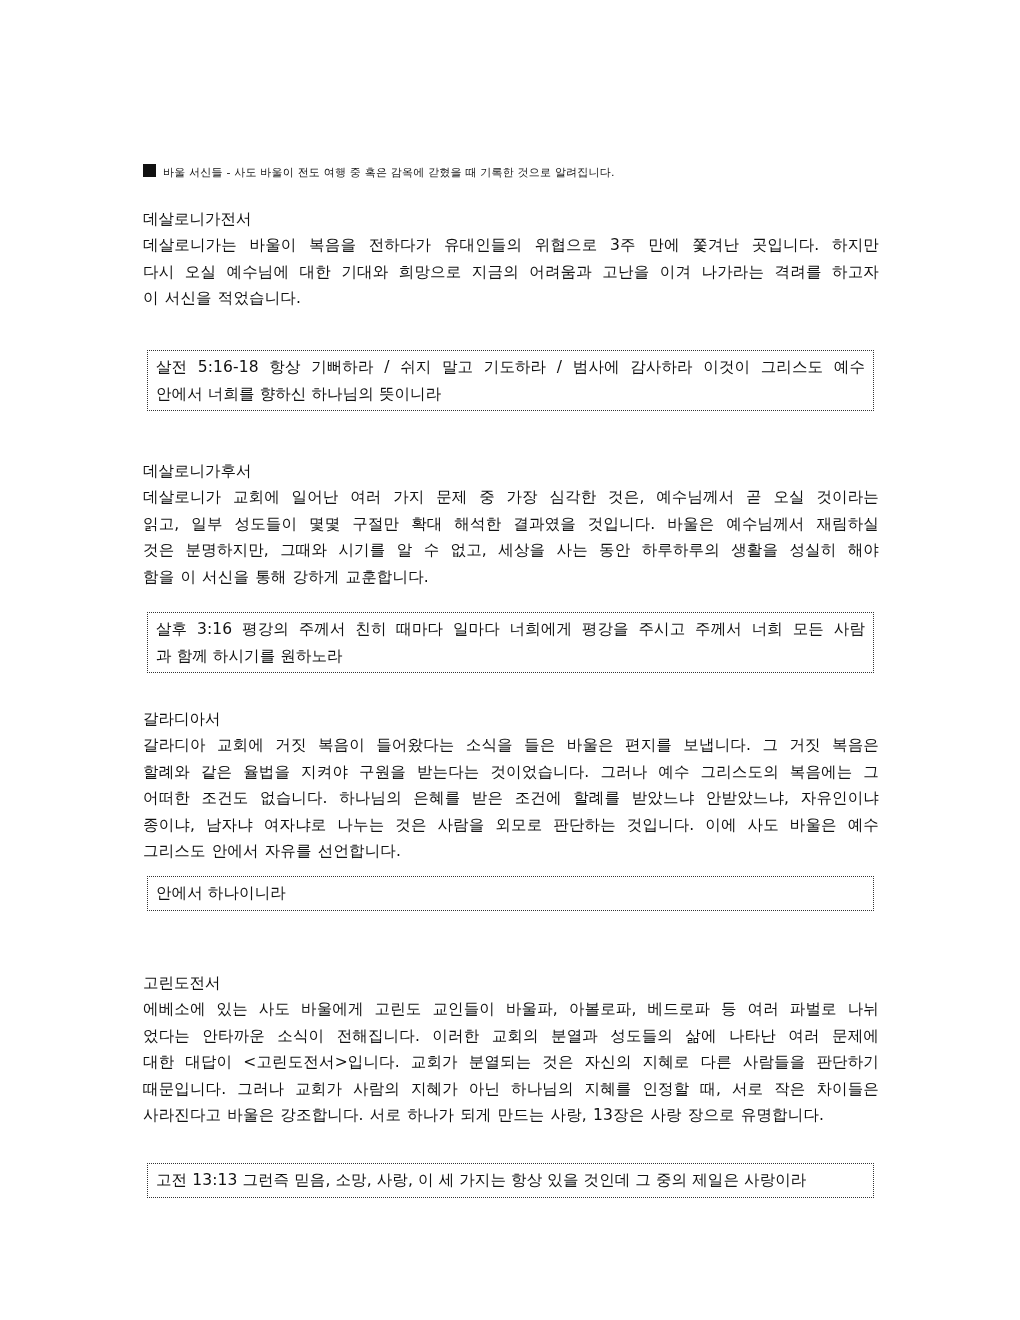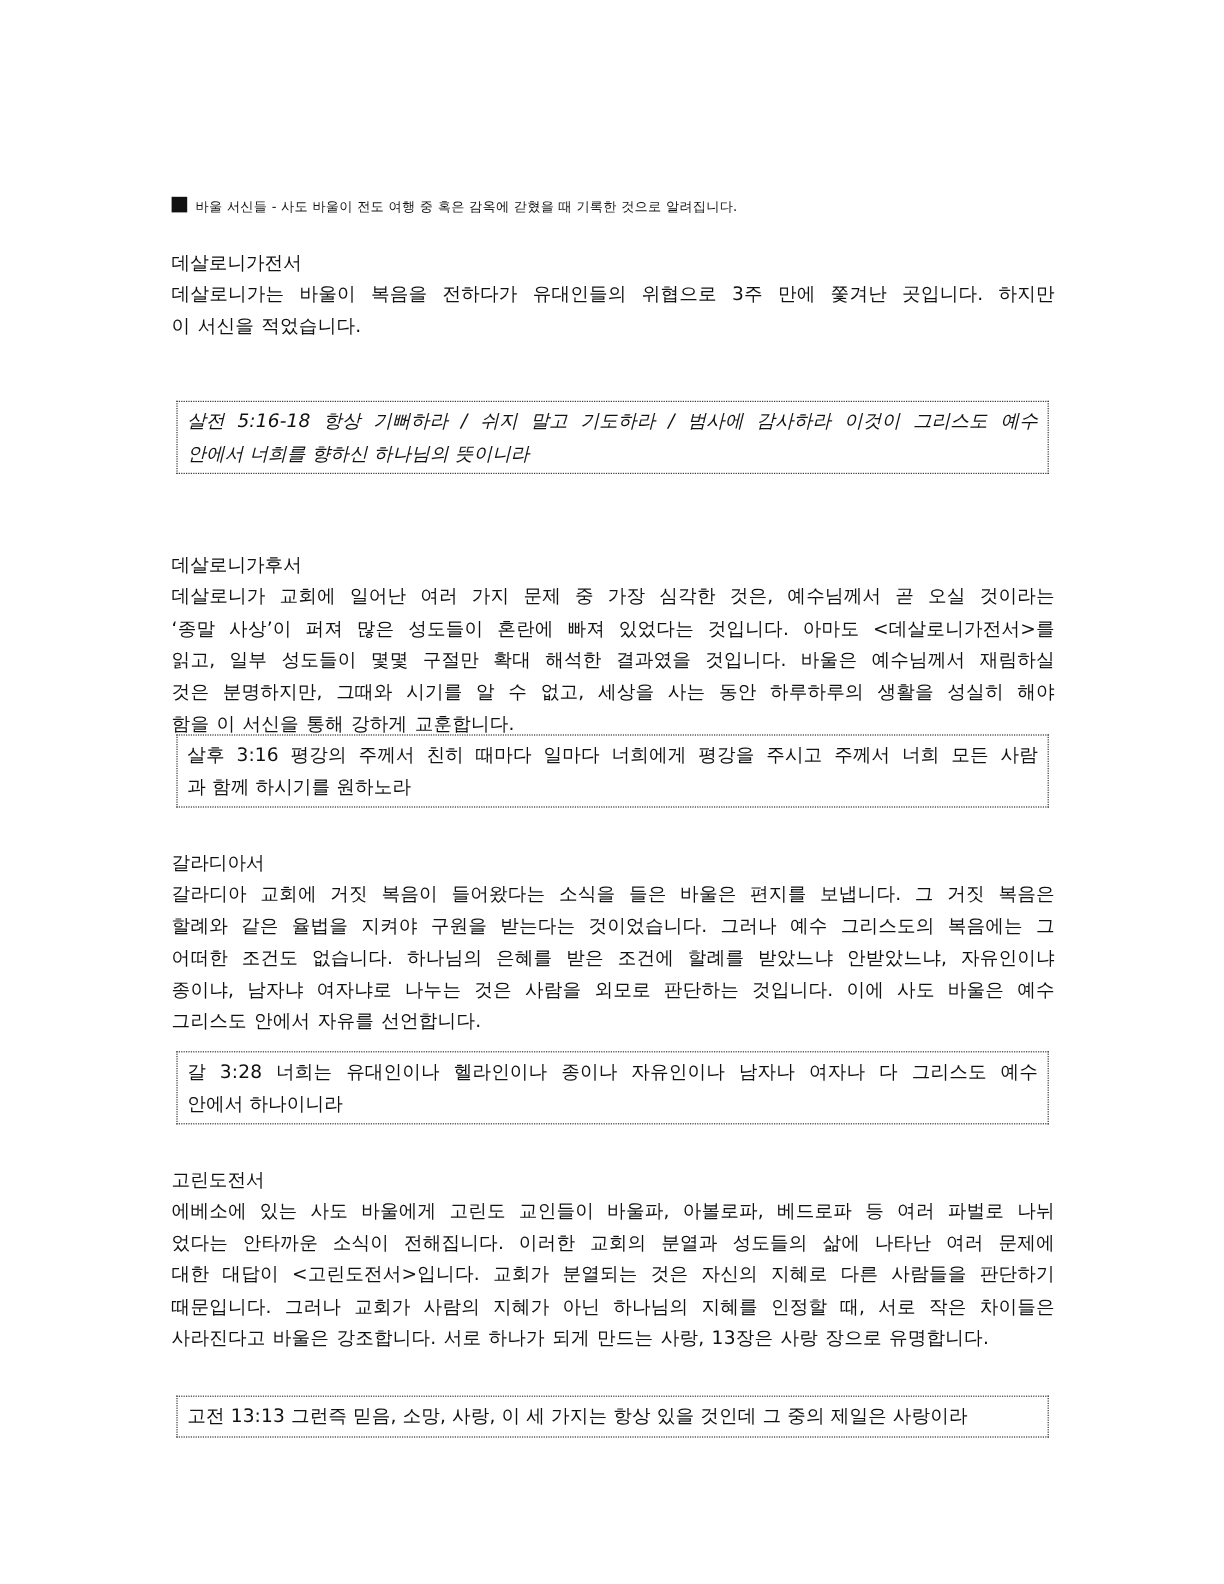--- a/index.html
+++ b/index.html
@@ -30,33 +30,33 @@
 <div class="page">
 
   <div class="intro" style="position:absolute; left:0; top:0;">
     <span class="sq"></span><span>바울 서신들 - 사도 바울이 전도 여행 중 혹은 감옥에 갇혔을 때 기록한 것으로 알려집니다.</span>
   </div>
 
   <div class="section" style="top:46px;">
     <h3 class="heading">데살로니가전서</h3>
     <div class="para">
       <span class="line">데살로니가는 바울이 복음을 전하다가 유대인들의 위협으로 3주 만에 쫓겨난 곳입니다. 하지만</span>
+      <span class="line">다시 오실 예수님에 대한 기대와 희망으로 지금의 어려움과 고난을 이겨 나가라는 격려를 하고자</span>
       <span class="line last">이 서신을 적었습니다.</span>
     </div>
   </div>
-  <div class="verse" style="top:174px;font-style:italic;">
+  <div class="verse" style="top:190px;">
     <span class="line">살전 5:16-18 항상 기뻐하라 / 쉬지 말고 기도하라 / 범사에 감사하라 이것이 그리스도 예수</span>
     <span class="line last">안에서 너희를 향하신 하나님의 뜻이니라</span>
   </div>
 
   <div class="section" style="top:298px;">
     <h3 class="heading">데살로니가후서</h3>
     <div class="para">
       <span class="line">데살로니가 교회에 일어난 여러 가지 문제 중 가장 심각한 것은, 예수님께서 곧 오실 것이라는</span>
-      <span class="line">‘종말 사상’이 퍼져 많은 성도들이 혼란에 빠져 있었다는 것입니다. 아마도 &lt;데살로니가전서&gt;를</span>
       <span class="line">읽고, 일부 성도들이 몇몇 구절만 확대 해석한 결과였을 것입니다. 바울은 예수님께서 재림하실</span>
       <span class="line">것은 분명하지만, 그때와 시기를 알 수 없고, 세상을 사는 동안 하루하루의 생활을 성실히 해야</span>
       <span class="line last">함을 이 서신을 통해 강하게 교훈합니다.</span>
     </div>
   </div>
   <div class="verse" style="top:452px;">
     <span class="line">살후 3:16 평강의 주께서 친히 때마다 일마다 너희에게 평강을 주시고 주께서 너희 모든 사람</span>
     <span class="line last">과 함께 하시기를 원하노라</span>
   </div>
 
@@ -64,21 +64,20 @@
     <h3 class="heading">갈라디아서</h3>
     <div class="para">
       <span class="line">갈라디아 교회에 거짓 복음이 들어왔다는 소식을 들은 바울은 편지를 보냅니다. 그 거짓 복음은</span>
       <span class="line">할례와 같은 율법을 지켜야 구원을 받는다는 것이었습니다. 그러나 예수 그리스도의 복음에는 그</span>
       <span class="line">어떠한 조건도 없습니다. 하나님의 은혜를 받은 조건에 할례를 받았느냐 안받았느냐, 자유인이냐</span>
       <span class="line">종이냐, 남자냐 여자냐로 나누는 것은 사람을 외모로 판단하는 것입니다. 이에 사도 바울은 예수</span>
       <span class="line last">그리스도 안에서 자유를 선언합니다.</span>
     </div>
   </div>
   <div class="verse" style="top:716px;">
-    <span class="line">갈 3:28 너희는 유대인이나 헬라인이나 종이나 자유인이나 남자나 여자나 다 그리스도 예수</span>
     <span class="line last">안에서 하나이니라</span>
   </div>
 
   <div class="section" style="top:810px;">
     <h3 class="heading">고린도전서</h3>
     <div class="para">
       <span class="line">에베소에 있는 사도 바울에게 고린도 교인들이 바울파, 아볼로파, 베드로파 등 여러 파벌로 나뉘</span>
       <span class="line">었다는 안타까운 소식이 전해집니다. 이러한 교회의 분열과 성도들의 삶에 나타난 여러 문제에</span>
       <span class="line">대한 대답이 &lt;고린도전서&gt;입니다. 교회가 분열되는 것은 자신의 지혜로 다른 사람들을 판단하기</span>
       <span class="line">때문입니다. 그러나 교회가 사람의 지혜가 아닌 하나님의 지혜를 인정할 때, 서로 작은 차이들은</span>

